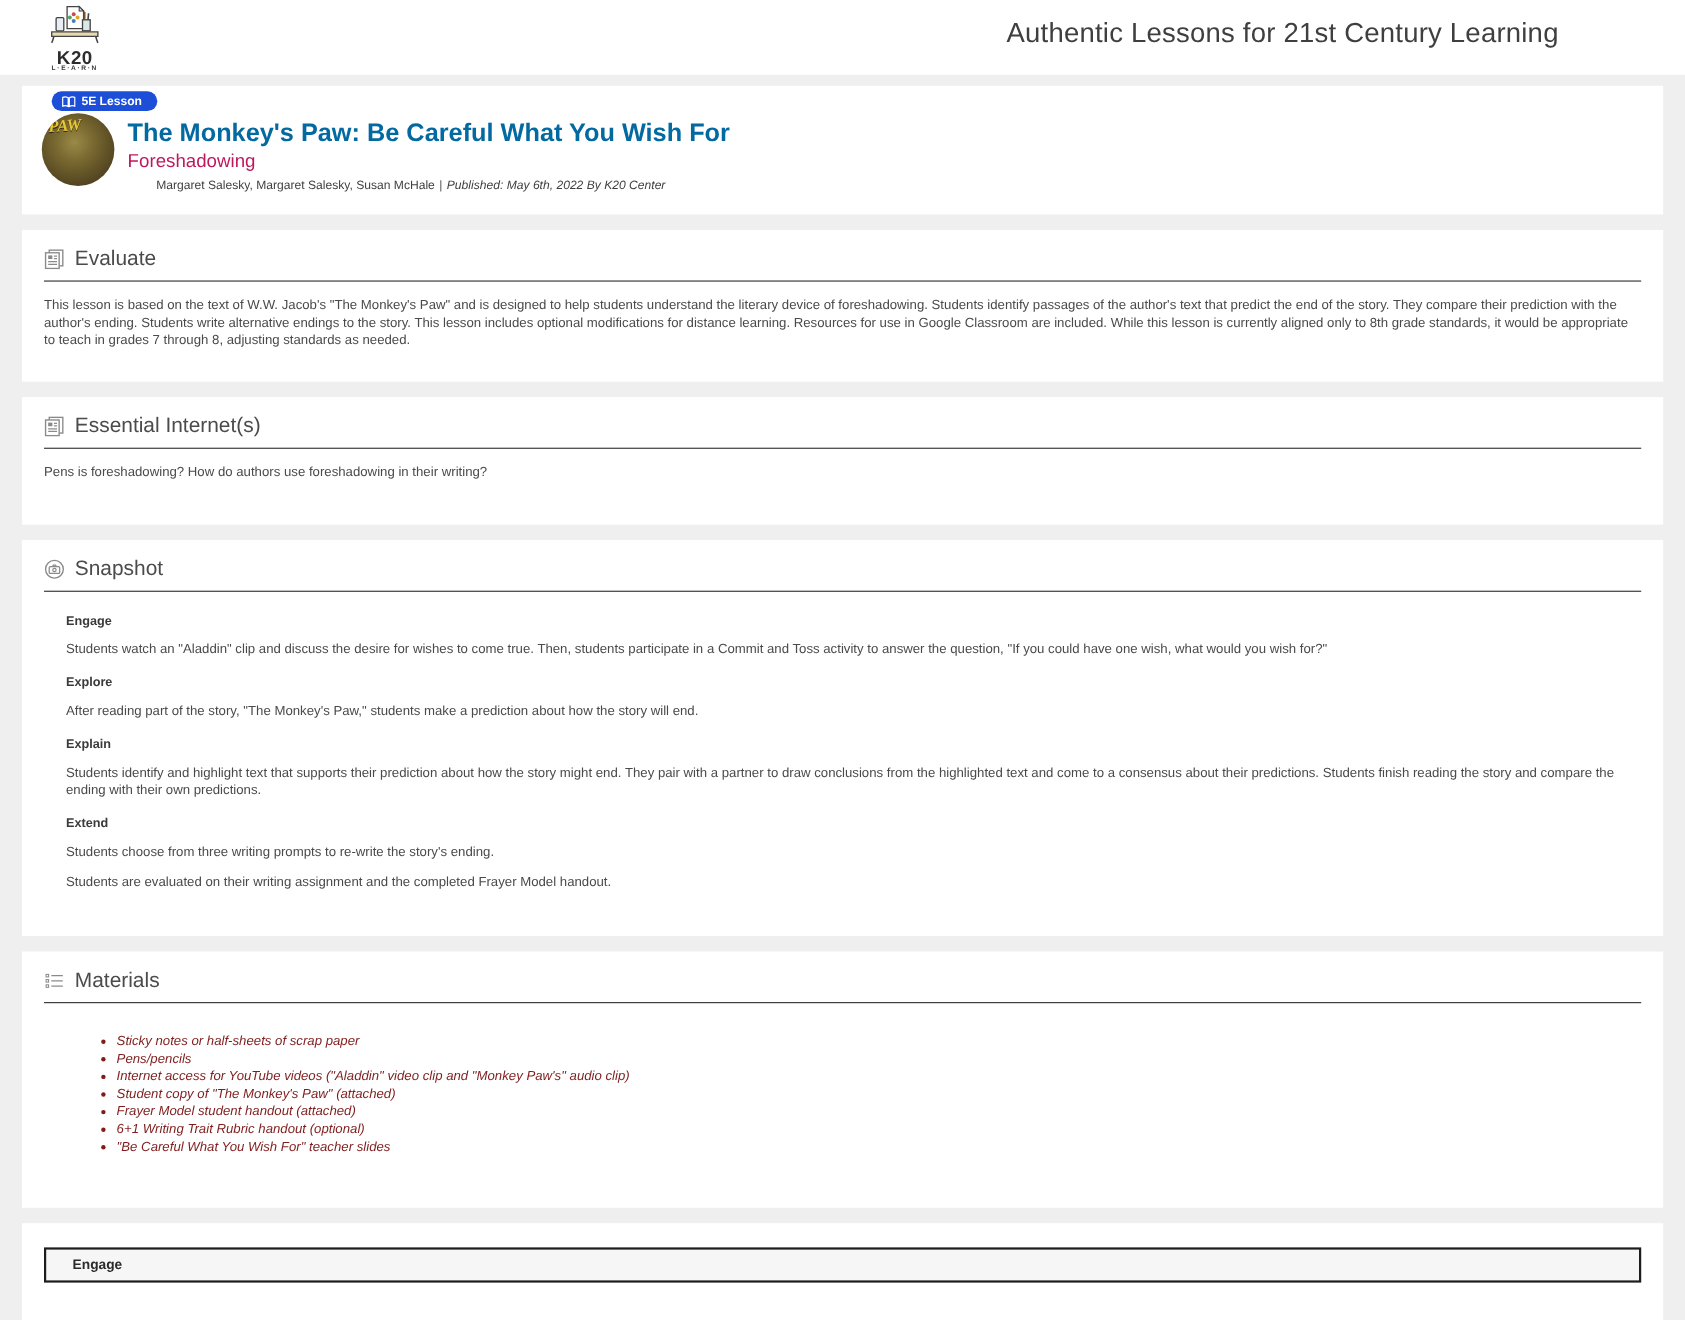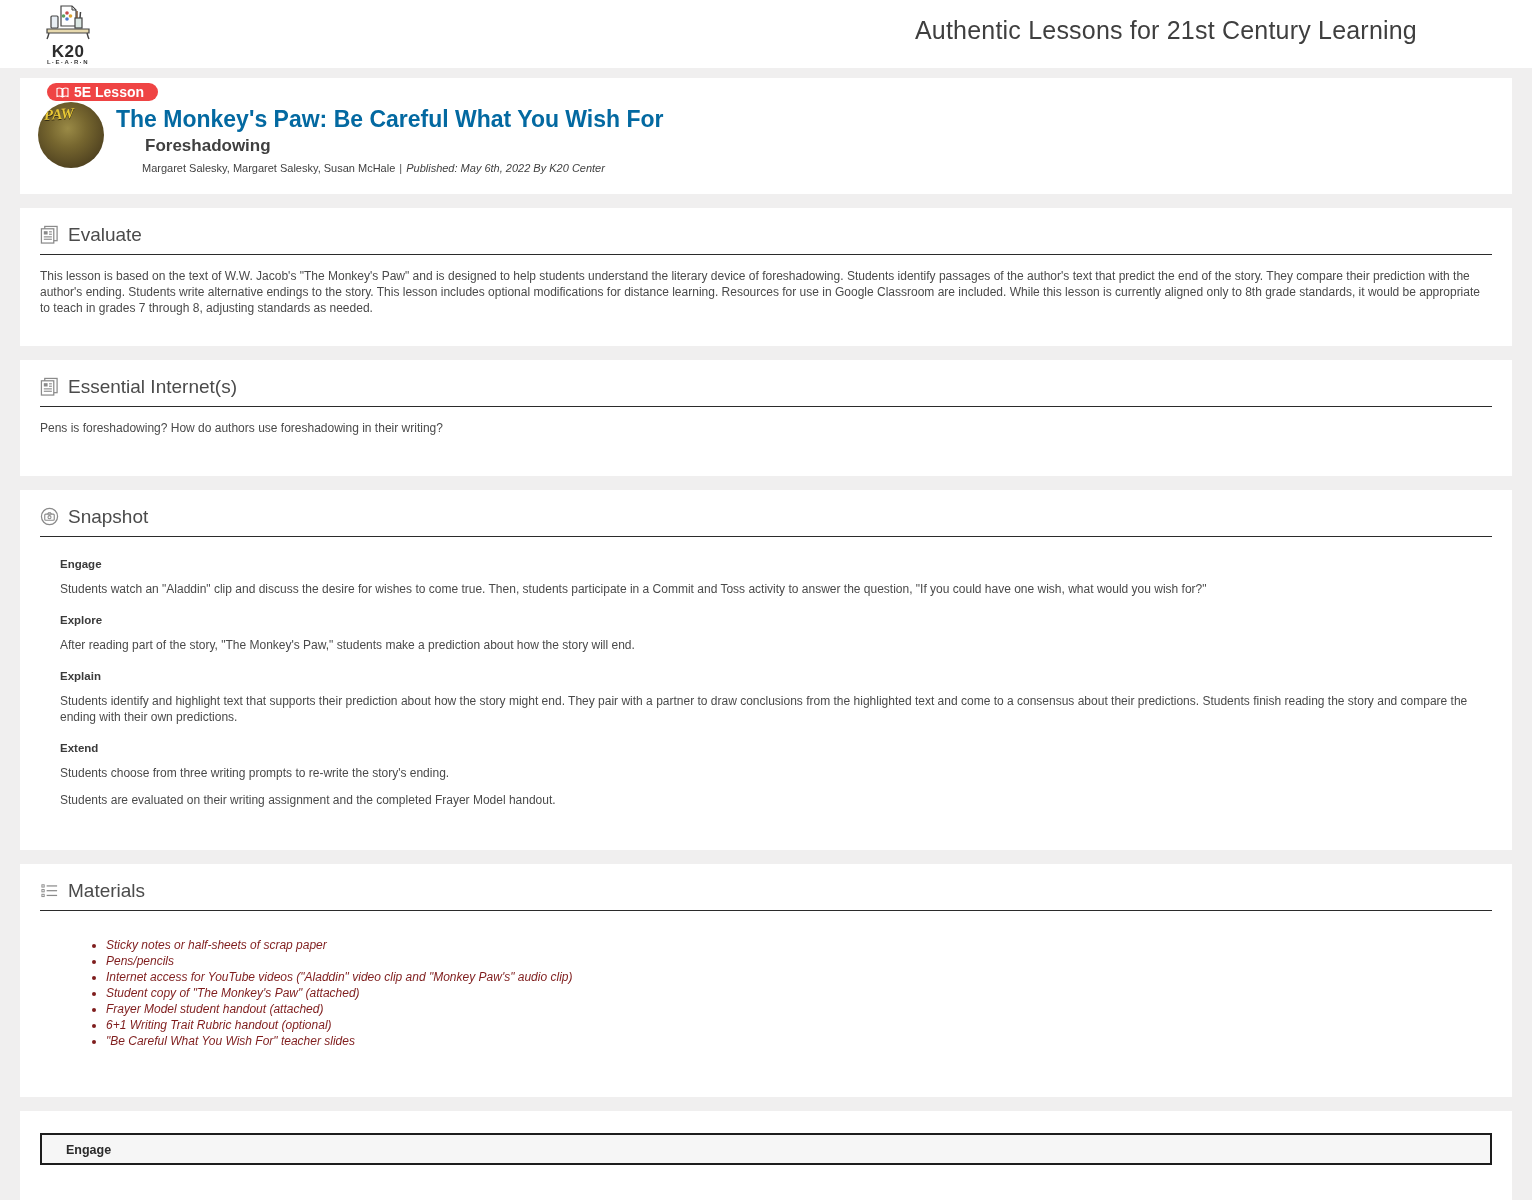--- a/index.html
+++ b/index.html
@@ -54,23 +54,23 @@
     background: #ffffff;
     margin: 0 20px 14px 20px;
   }
 
   
   .lesson-card { margin-top: 10px; padding: 5px 20px 18px 18px; }
   .lesson-badge {
     display: inline-flex;
     align-items: center;
     gap: 5px;
-    background: #ef4444;
+    background: #1d4ed8;
     color: #ffffff;
-    font-size: 14px;
+    font-size: 11px;
     font-weight: 700;
     border-radius: 10px;
     padding: 3px 14px 3px 9px;
     margin-left: 9px;
     line-height: 12px;
   }
   .lesson-row { display: flex; align-items: flex-start; }
   .lesson-thumb {
     width: 66px; height: 66px;
     border-radius: 50%;
@@ -92,24 +92,23 @@
   }
   .lesson-text { margin-left: 12px; padding-top: 2px; }
   .lesson-title {
     font-size: 23px;
     font-weight: 700;
     color: #0369a1;
     line-height: 30px;
   }
   .lesson-subtitle {
     font-size: 17px;
-    font-weight: 700;
-    color: #404040;
+    font-weight: 400;
+    color: #be185d;
     line-height: 24px;
-    margin-left: 29px;
   }
   .lesson-meta {
     font-size: 11px;
     color: #3f3f3f;
     line-height: 16px;
     margin-top: 2px;
     padding-left: 26px;
   }
   .lesson-meta .sep { margin: 0 4px; color: #555; }
   .lesson-meta .published { font-style: italic; }

